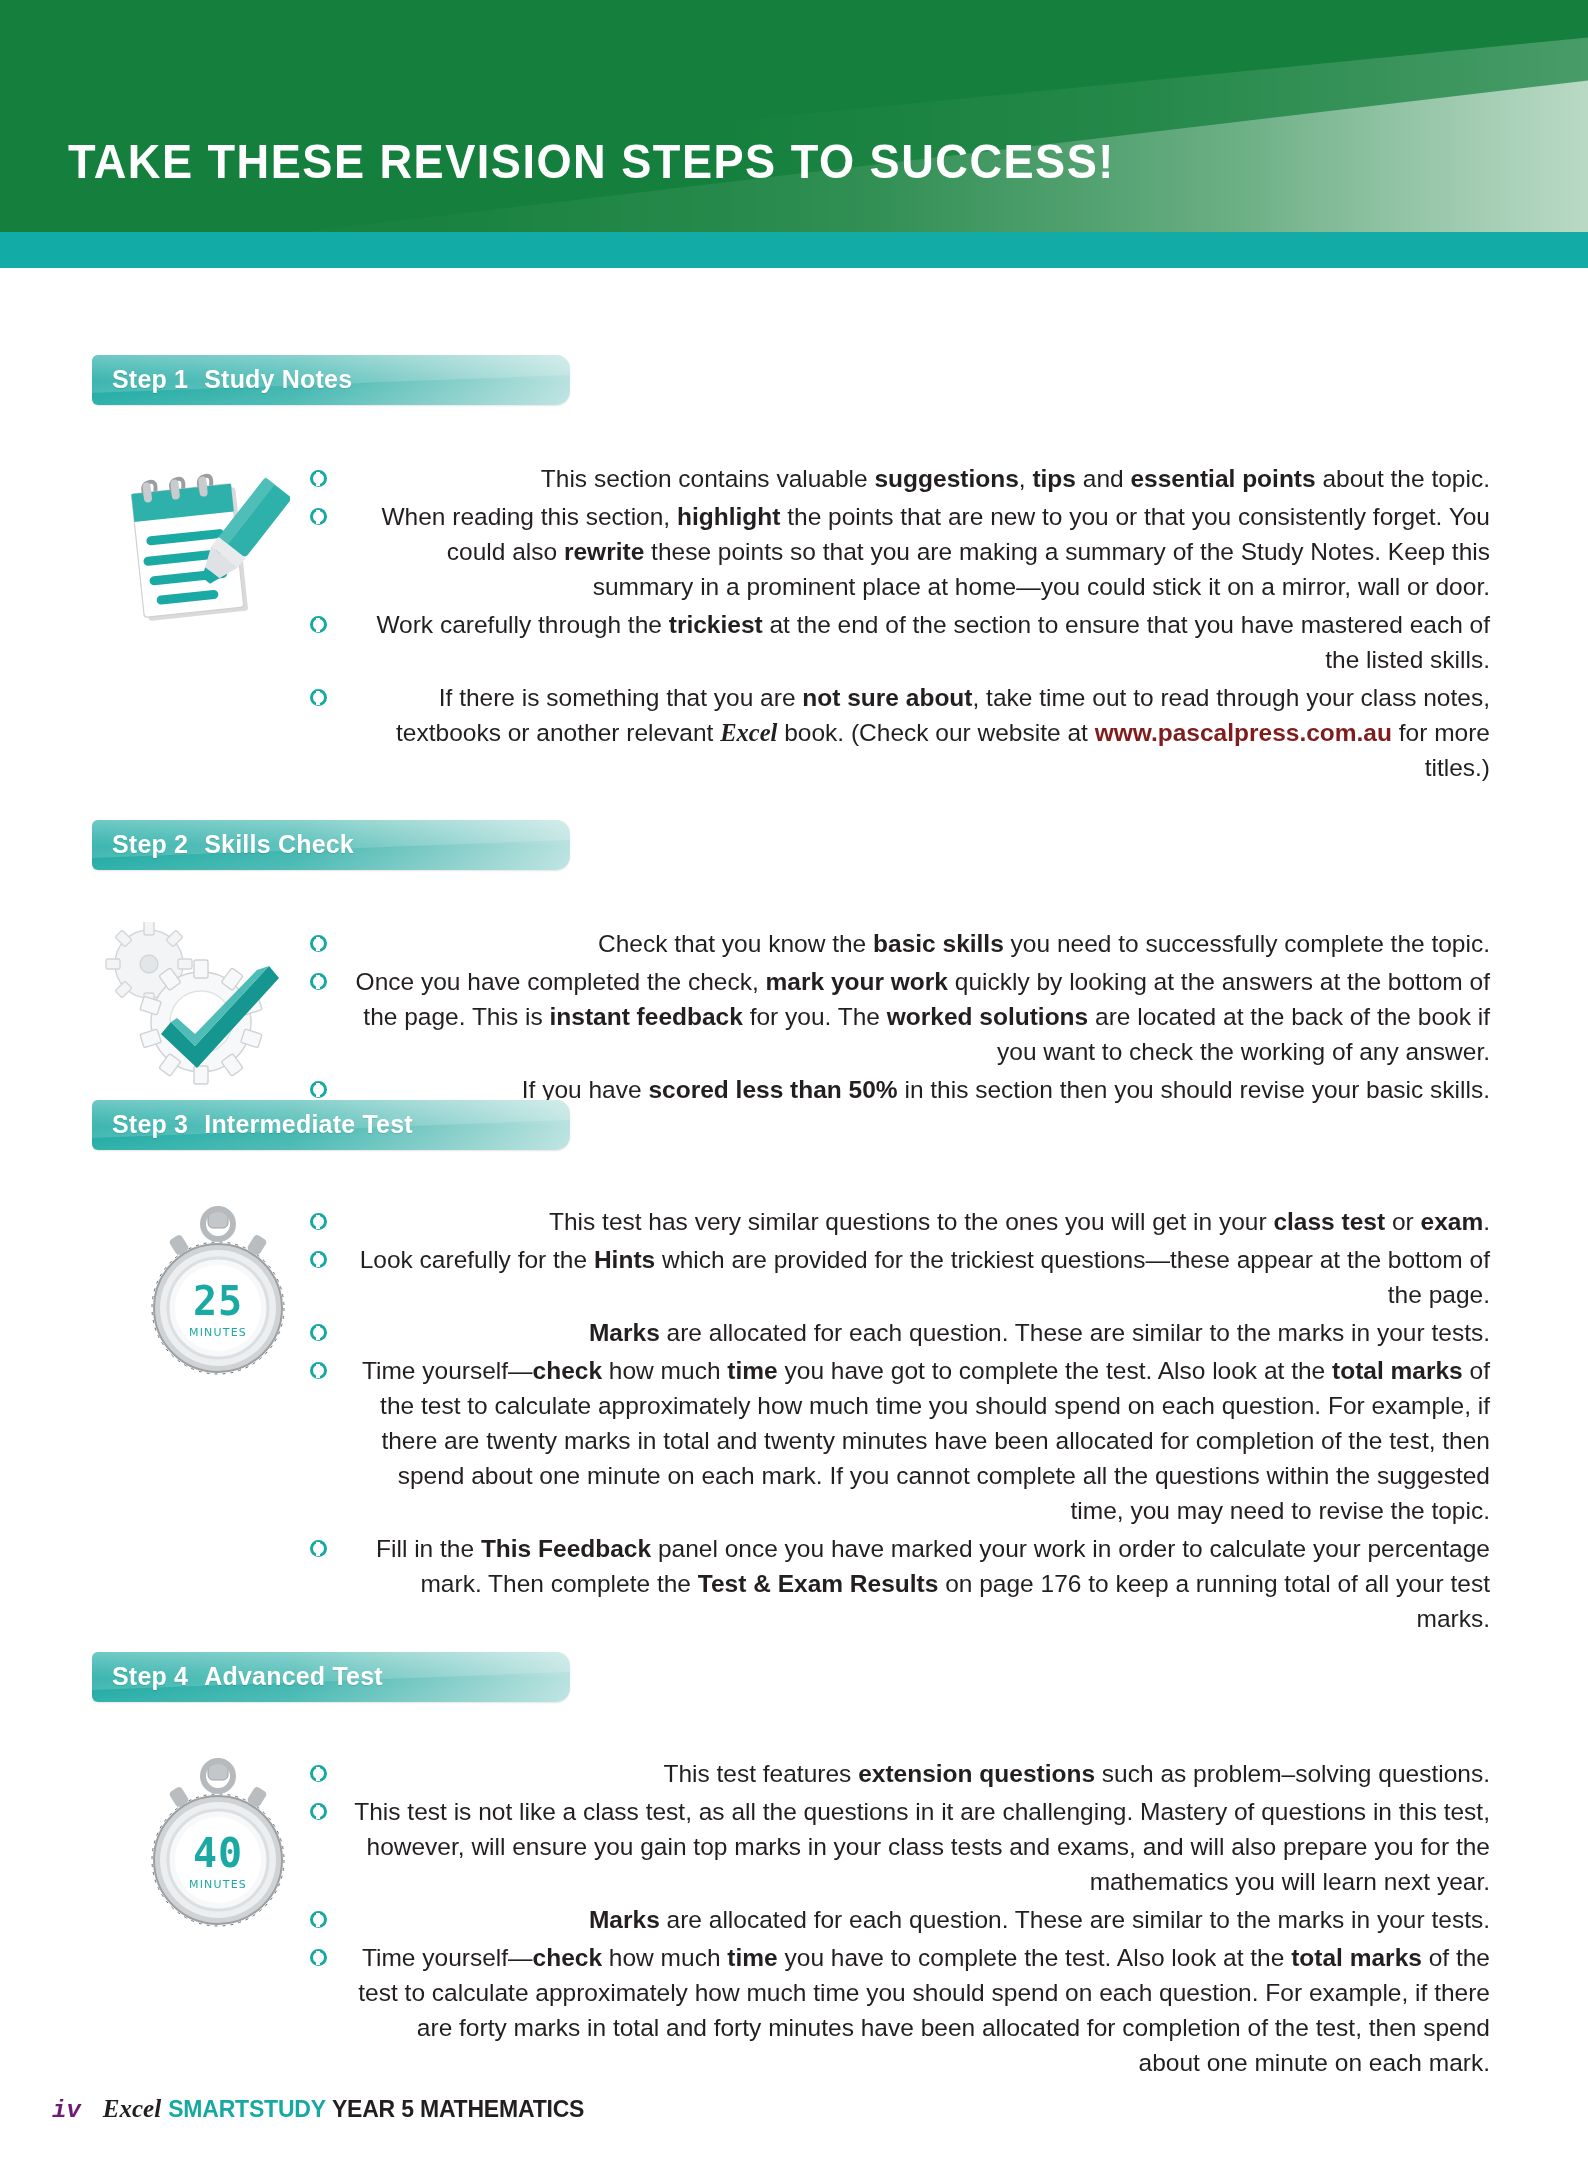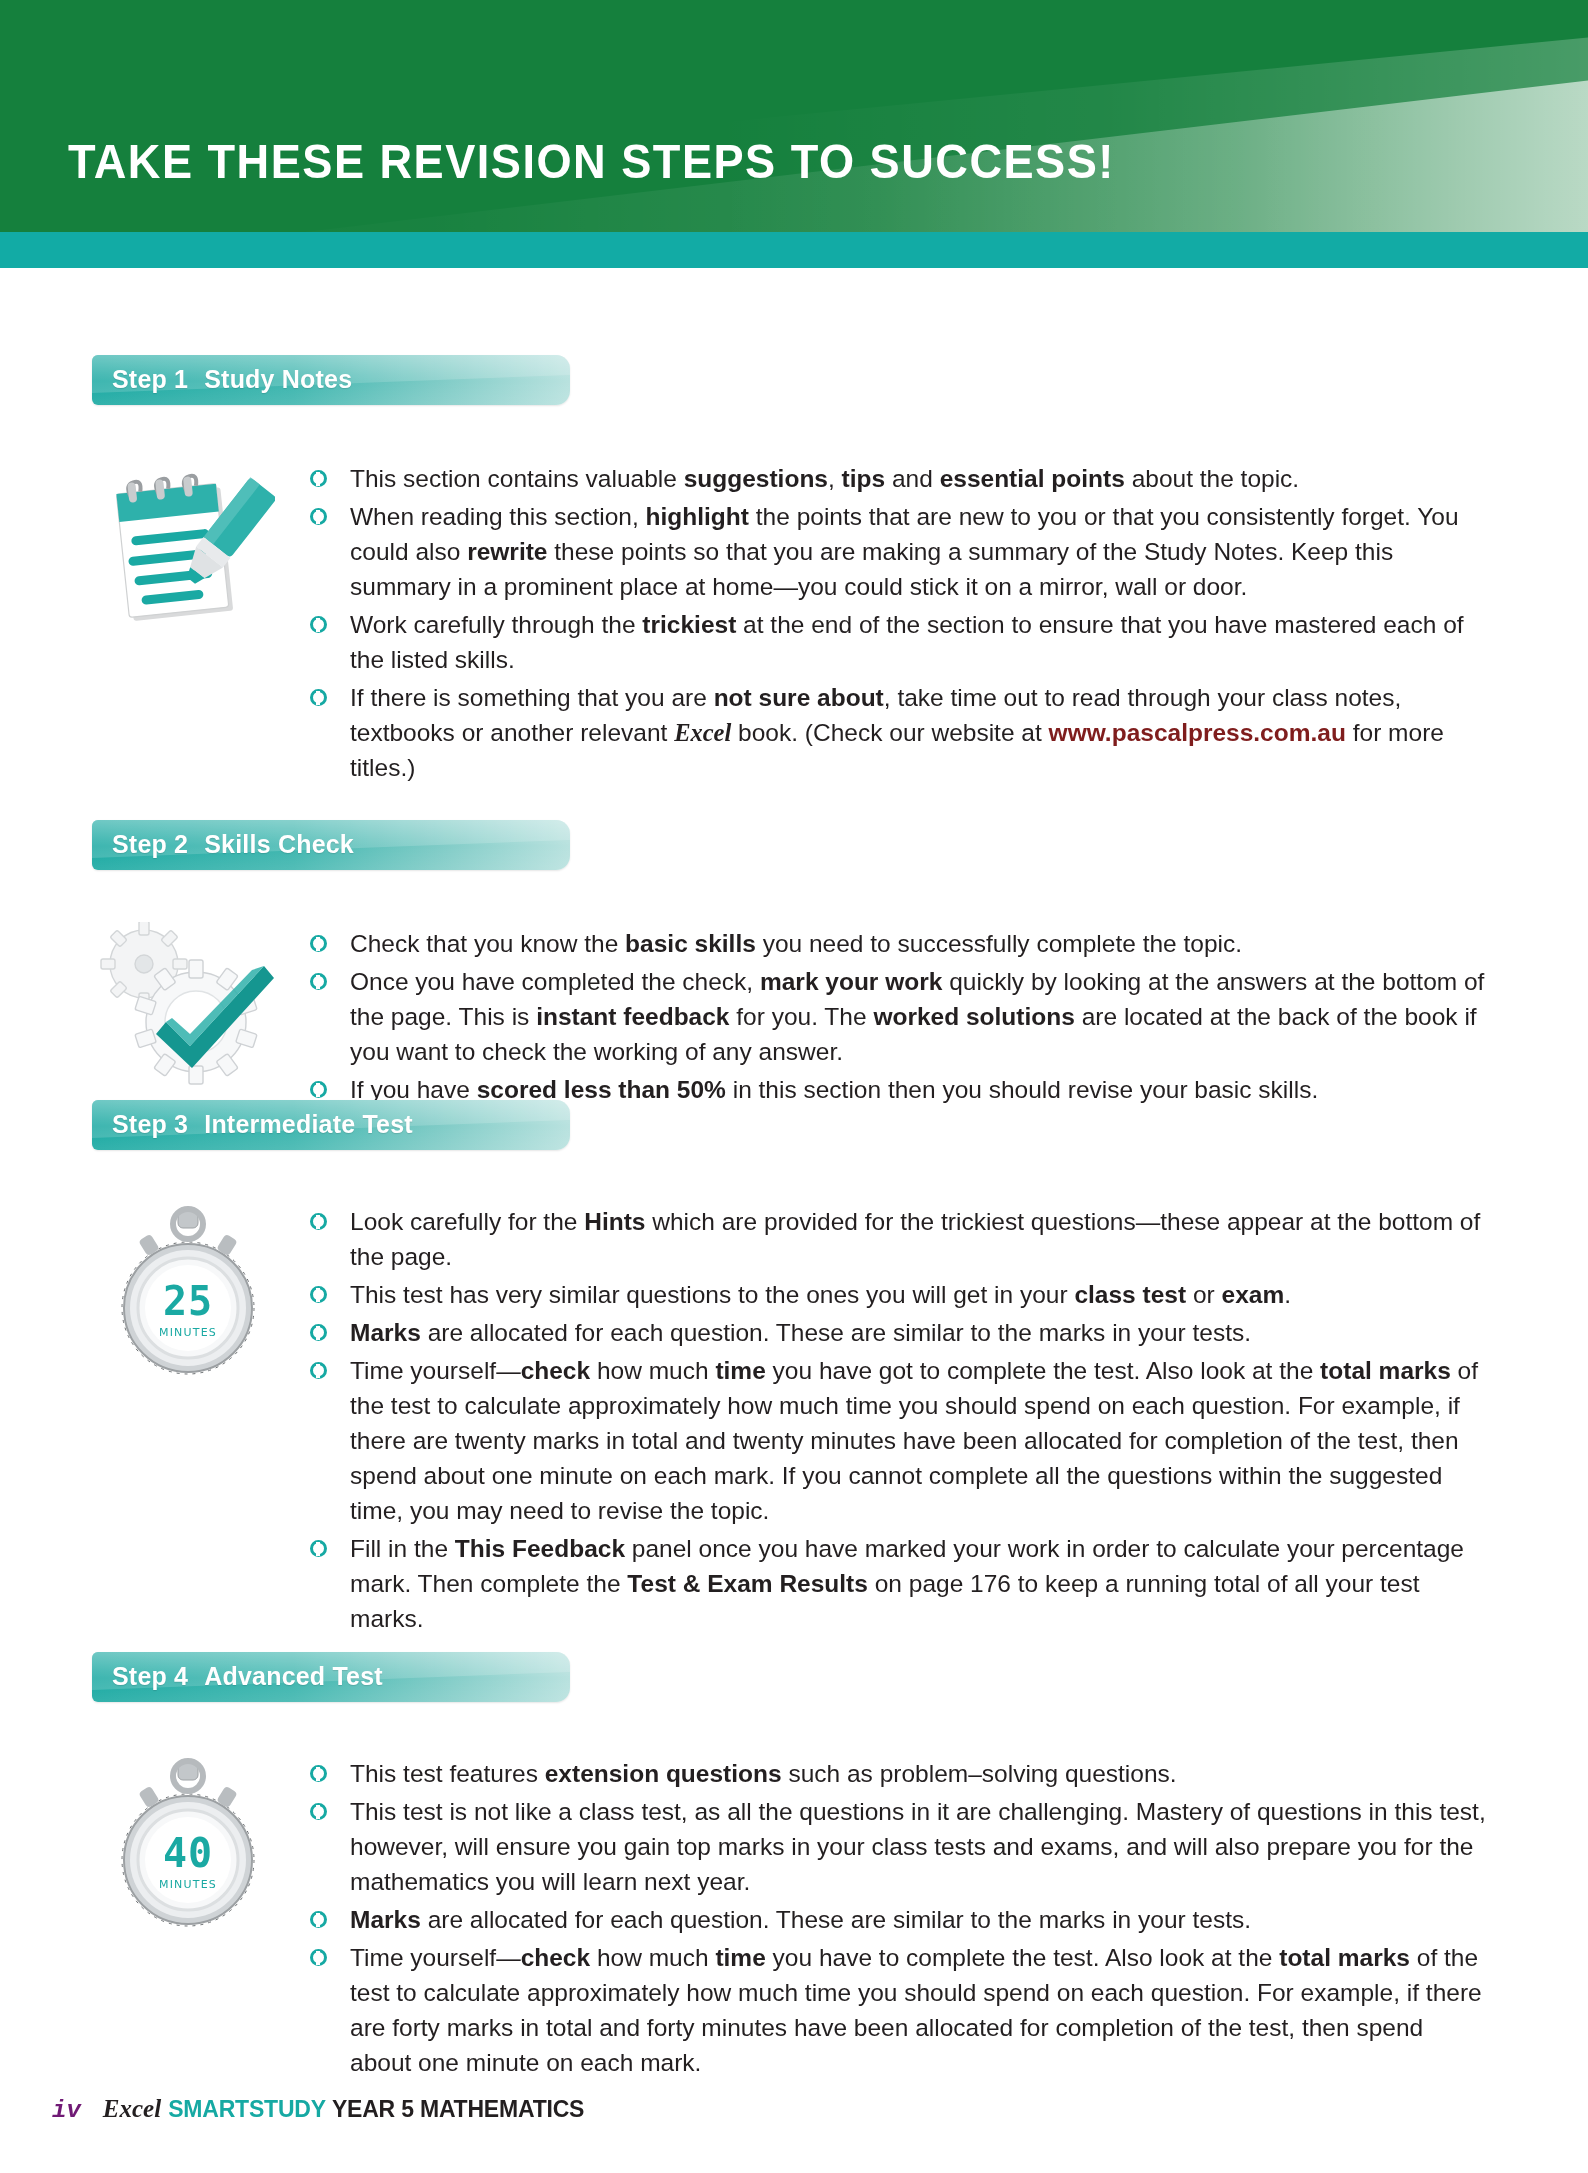--- a/index.html
+++ b/index.html
@@ -71,20 +71,21 @@
     height: 36px;
     background: #12aba5;
   }
 
   
   .page {
     position: absolute;
     top: 0; left: 0;
     width: 1588px;
     height: 2173px;
+    text-align: right;
   }
   .section {
     position: absolute;
     left: 0;
     width: 1588px;
   }
   .step-banner {
     position: relative;
     margin-left: 92px;
     width: 478px;
@@ -339,22 +340,22 @@
           <circle cx="80" cy="108" r="64" fill="none" stroke="#9ca0a3" stroke-width="2"></circle>
           <circle cx="80" cy="108" r="58" fill="#eceef0"></circle>
           <circle cx="80" cy="108" r="50" fill="#f7f8f9"></circle>
           <circle cx="80" cy="108" r="50" fill="none" stroke="#dcdfe1" stroke-width="3"></circle>
           <circle cx="80" cy="108" r="43" fill="#ffffff"></circle>
           <text x="80" y="115" text-anchor="middle" font-family="'DejaVu Sans Mono', monospace" font-size="40" font-weight="bold" fill="#1aa9a3" letter-spacing="1">25</text>
           <text x="80" y="136" text-anchor="middle" font-family="'DejaVu Sans', sans-serif" font-size="11" fill="#1aa9a3" letter-spacing="1.2">MINUTES</text>
         </svg>
       </div>
       <div class="bullets" style="top:54px;">
+        <div class="bullet"><span class="bullet-icon"></span><span>This test has very similar questions to the ones you will get in your <b>class test</b> or <b>exam</b>.</span></div>
         <div class="bullet"><span class="bullet-icon"></span><span>Look carefully for the <b>Hints</b> which are provided for the trickiest questions—these appear at the bottom of the page.</span></div>
-        <div class="bullet"><span class="bullet-icon"></span><span>This test has very similar questions to the ones you will get in your <b>class test</b> or <b>exam</b>.</span></div>
         <div class="bullet"><span class="bullet-icon"></span><span><b>Marks</b> are allocated for each question. These are similar to the marks in your tests.</span></div>
         <div class="bullet"><span class="bullet-icon"></span><span>Time yourself—<b>check</b> how much <b>time</b> you have got to complete the test. Also look at the <b>total marks</b> of the test to calculate approximately how much time you should spend on each question. For example, if there are twenty marks in total and twenty minutes have been allocated for completion of the test, then spend about one minute on each mark. If you cannot complete all the questions within the suggested time, you may need to revise the topic.</span></div>
         <div class="bullet"><span class="bullet-icon"></span><span>Fill in the <b>This Feedback</b> panel once you have marked your work in order to calculate your percentage mark. Then complete the <b>Test &amp; Exam Results</b> on page 176 to keep a running total of all your test marks.</span></div>
       </div>
     </div>
   </div>
 
   <div class="section" style="top:1652px;">
     <div class="step-banner">
       <div class="step-banner-sweep"></div>

